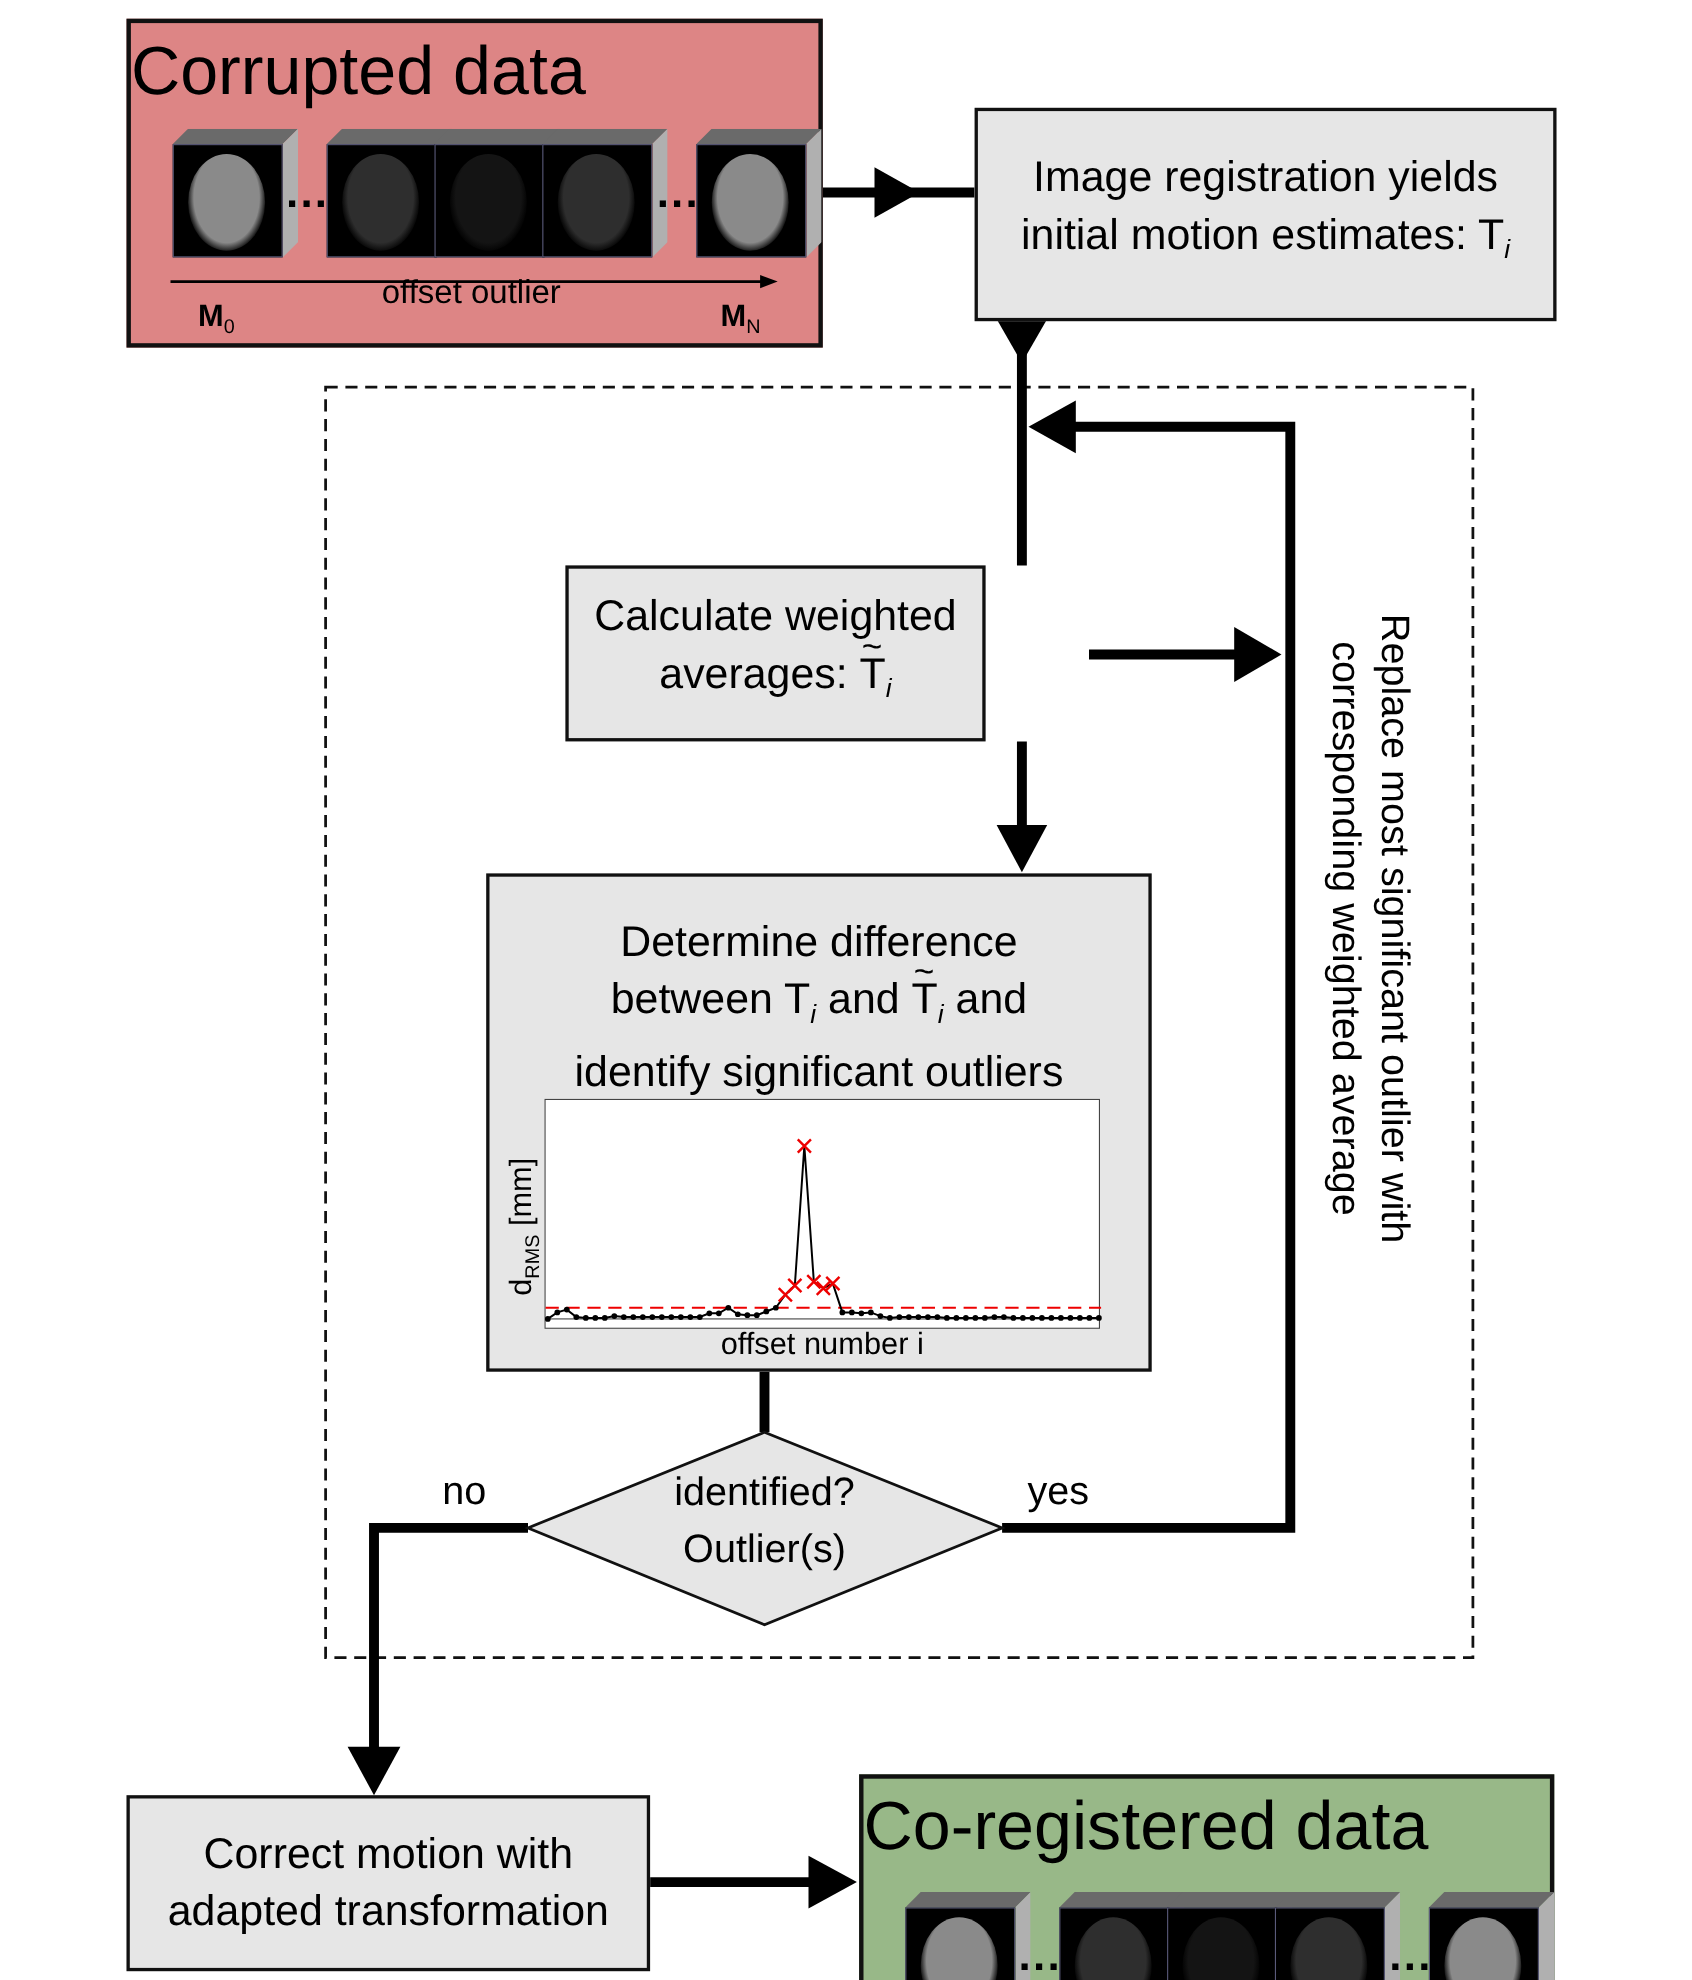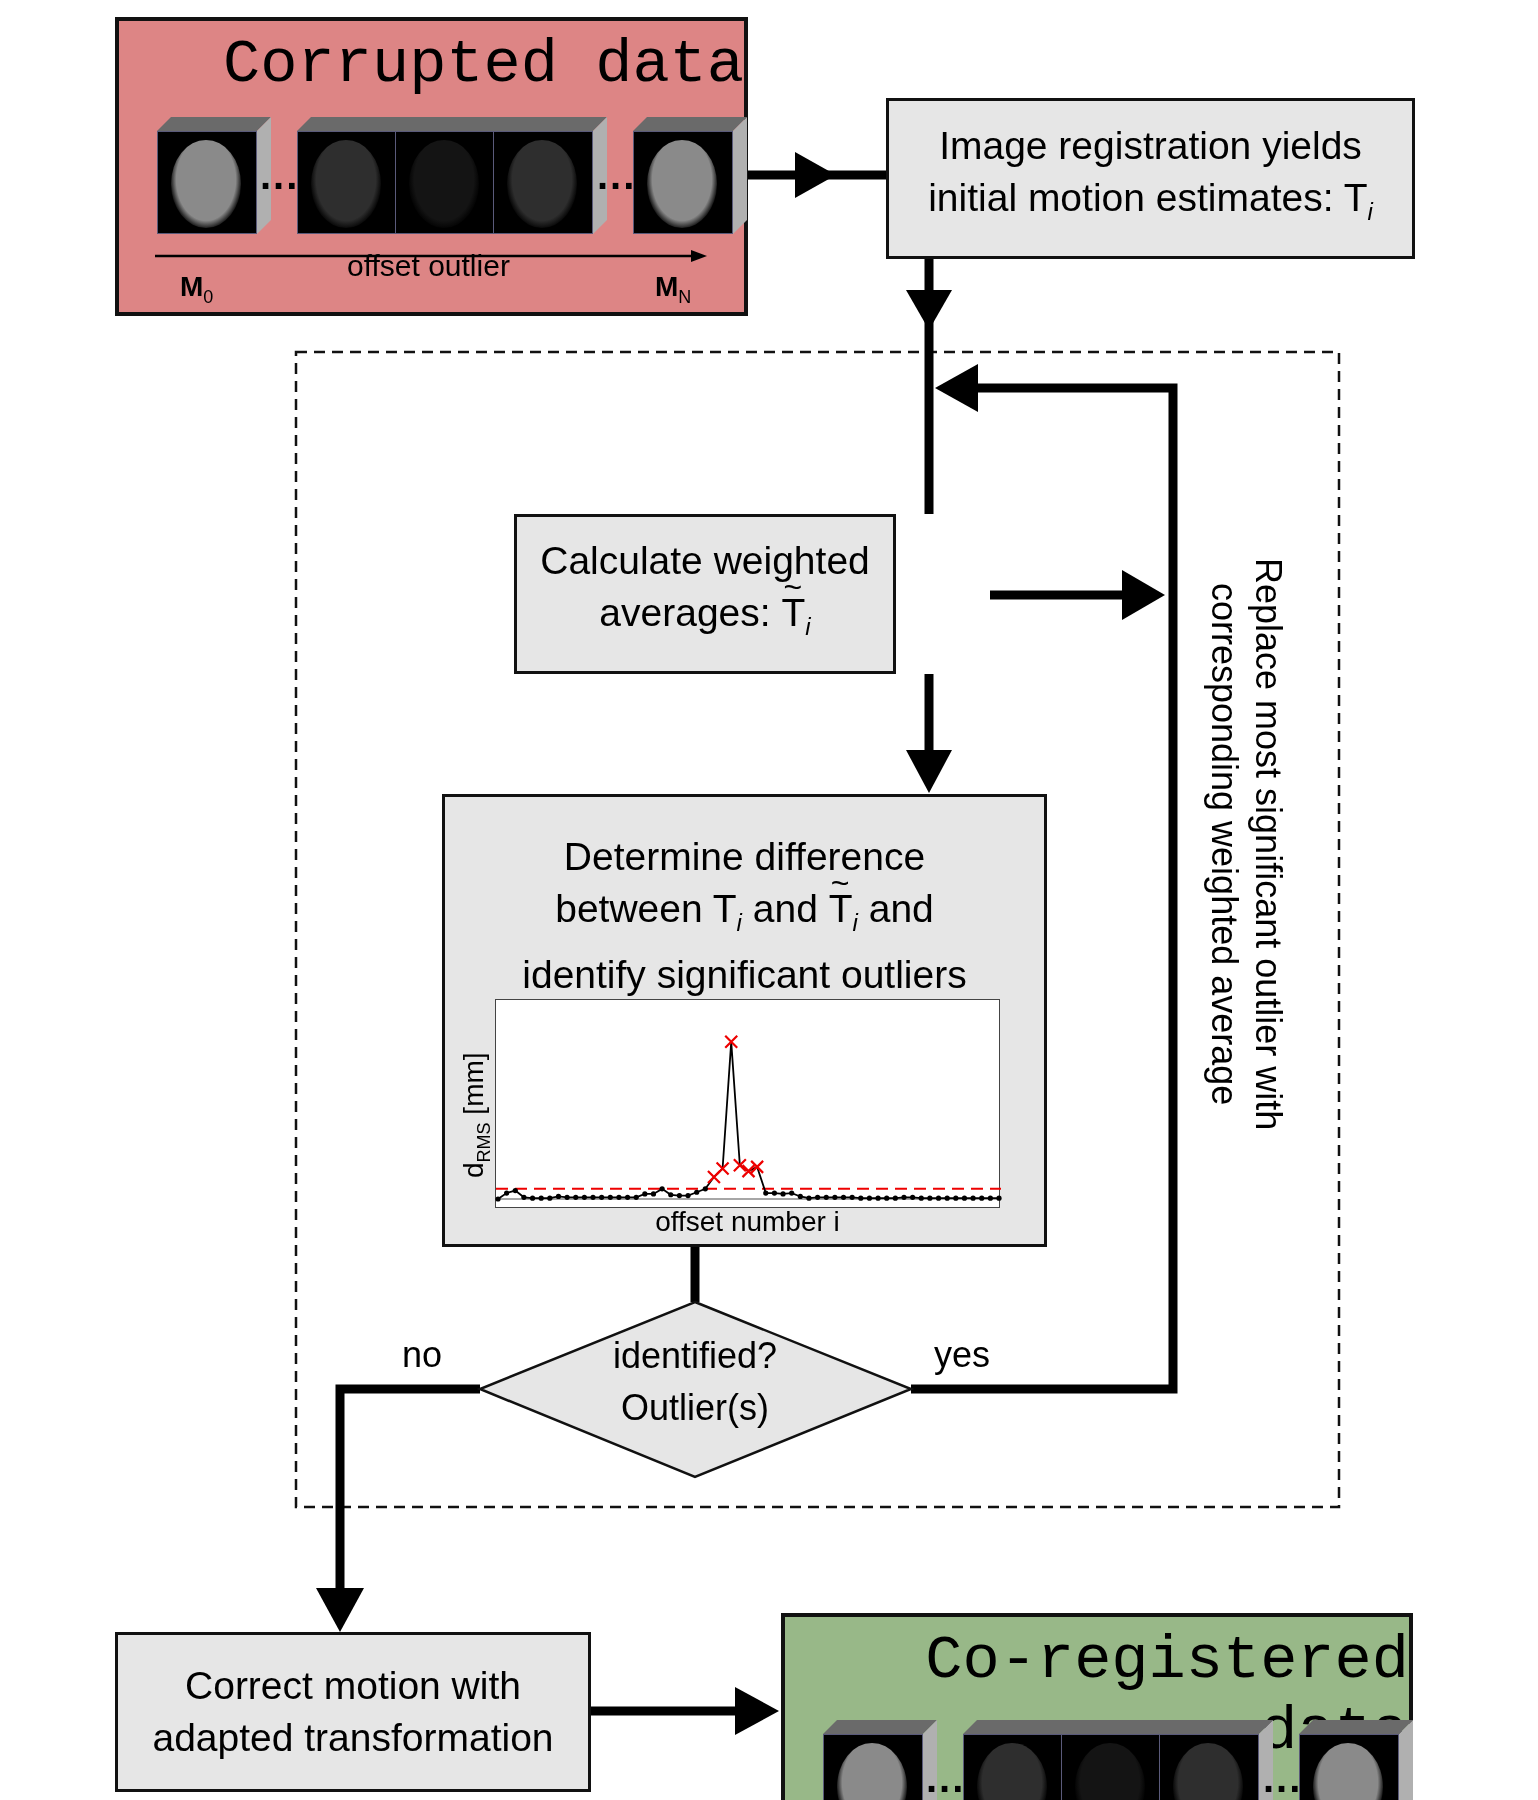--- a/index.html
+++ b/index.html
@@ -3,21 +3,21 @@
 <meta charset="utf-8">
 <style>
   html, body { margin: 0; padding: 0; background: #ffffff; }
   body { width: 1538px; height: 1800px; position: relative; overflow: hidden;
          font-family: "Liberation Sans", sans-serif; color: #000; }
   .box { position: absolute; box-sizing: border-box; border: 3px solid #111; background: #e6e6e6;
          display: flex; flex-direction: column; align-items: center; justify-content: center; text-align: center; }
   .box-text { font-size: 39px; line-height: 52px; }
   .red-box { background: #dd8585; border: 4px solid #111; }
   .green-box { background: #98b888; border: 4px solid #111; }
-  .big-title { position: absolute; left: 0; right: 0; text-align: right; font-size: 62px; font-family: Liberation Mono, monospace; }
+  .big-title { position: absolute; left: 0; right: 0; text-align: left; font-size: 62px; }
   .slice { position: absolute; width: 100px; height: 103px; background: #000; border: 1px solid #5a5a7a; box-sizing: border-box; overflow: hidden; }
   .slice-top { position: absolute; height: 14px; background: #6a6a6a; }
   .slice-side { position: absolute; width: 14px; background: #b0b0b0; }
   .ellipse { position: absolute; left: 13px; top: 8px; width: 70px; height: 88px; border-radius: 50%; box-sizing: border-box; }
   .dots { position: absolute; font-size: 40px; font-weight: bold; letter-spacing: 2px; line-height: 20px; }
   .label-sm { position: absolute; font-size: 30px; }
   .label-m { position: absolute; font-size: 28px; font-weight: bold; }
   .label-m sub { font-size: 18px; font-weight: normal; }
   .vertical-text { position: absolute; font-size: 36px; line-height: 44px; transform: rotate(90deg); transform-origin: left top; white-space: nowrap; }
   sub.it { font-style: italic; font-size: 24px; }
@@ -95,21 +95,21 @@
   </svg>
   <div class="label-sm" style="left:228px; top:228px;">offset outlier</div>
   <div class="label-m" style="left:61px; top:250px;">
     <span>M</span><sub>0</sub>
   </div>
   <div class="label-m" style="left:536px; top:250px;">
     <span>M</span><sub>N</sub>
   </div>
 </div>
 
-<div class="box" style="left:886px; top:98px; width:529px; height:161px;">
+<div class="box" style="left:886px; top:98px; width:529px; height:194px;">
   <div class="box-text">Image registration yields</div>
   <div class="box-text">
     <span>initial motion estimates: T</span><sub class="it">i</sub>
   </div>
 </div>
 
 <div class="box" style="left:514px; top:514px; width:382px; height:160px;">
   <div class="box-text">Calculate weighted</div>
   <div class="box-text">
     <span id="wa-text">averages: <span class="tilde">T</span></span><sub class="it">i</sub>

